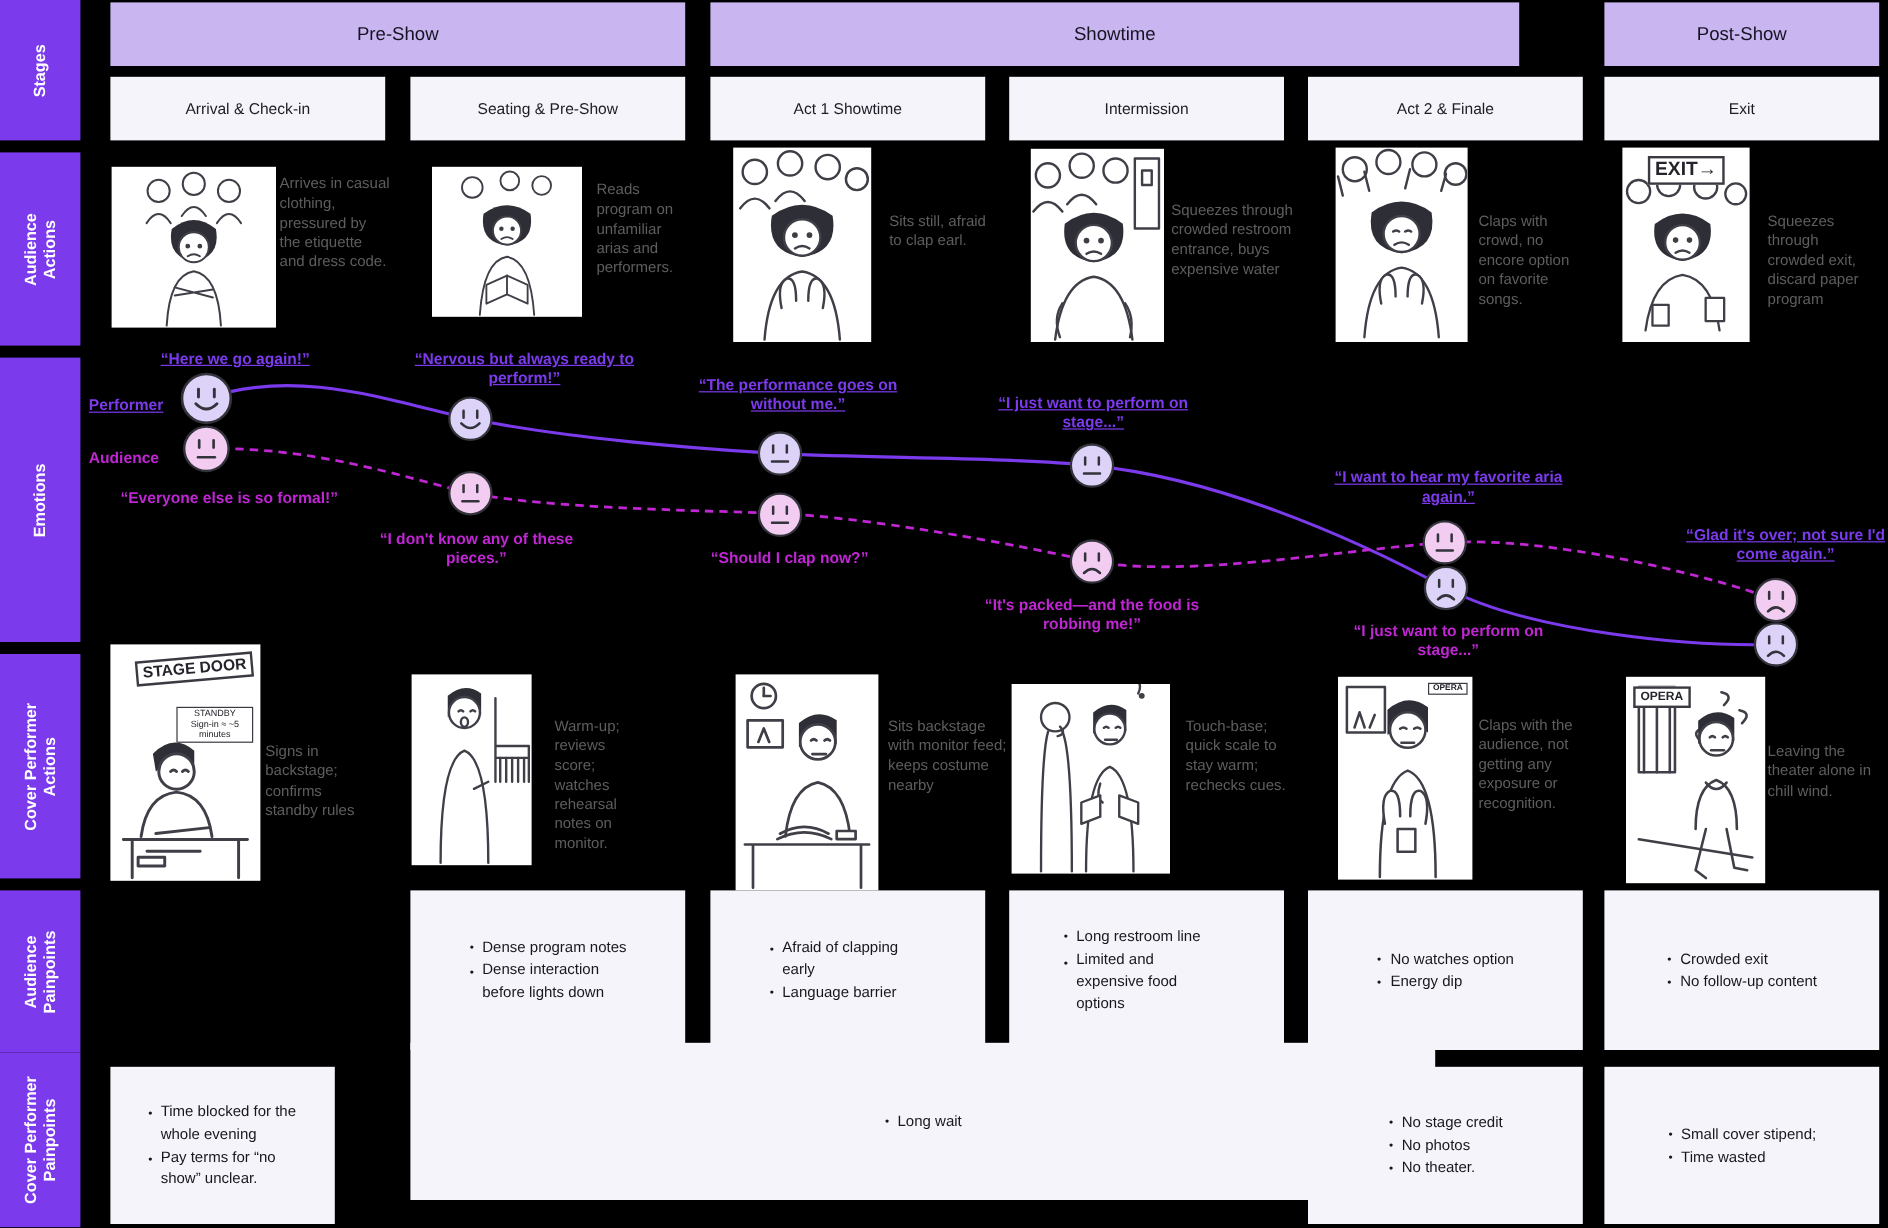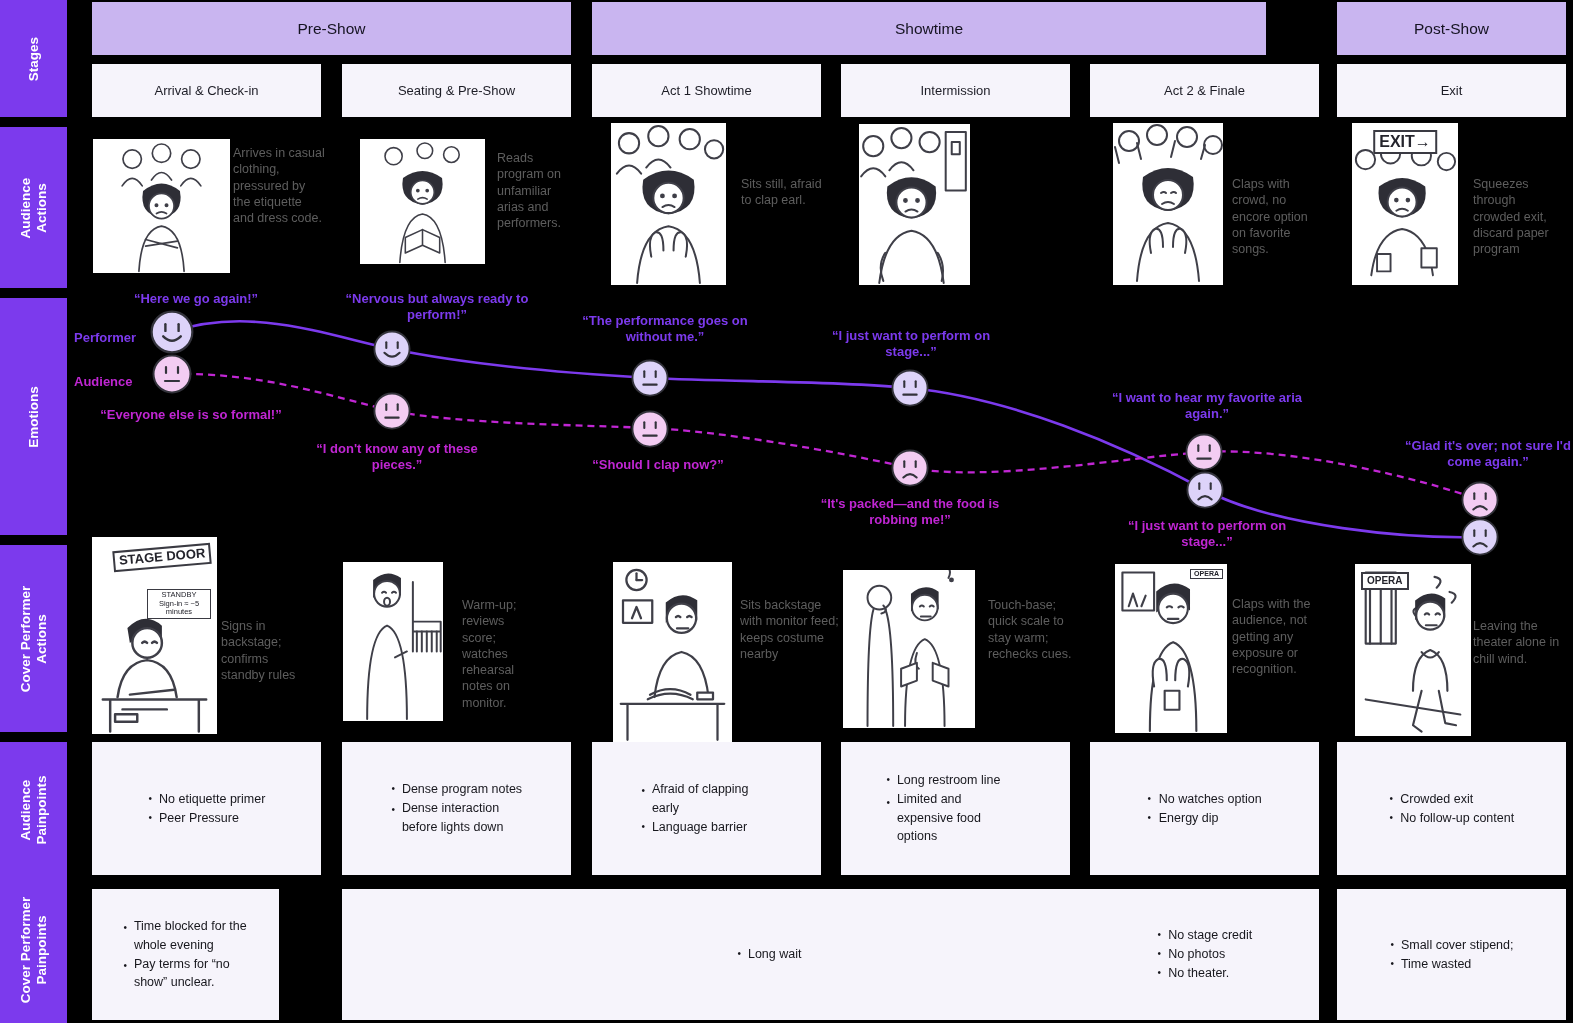--- a/index.html
+++ b/index.html
@@ -24,21 +24,21 @@
   .cap{position:absolute;color:#5E5E5E;font-size:12.5px;line-height:1.3;}
   
   .rowlab{position:absolute;font-weight:bold;font-size:13px;}
   .face{position:absolute;}
   .face svg line,.face svg path{stroke:#33333b;stroke-width:2.2;fill:none;stroke-linecap:round;}
   .face svg circle.f{stroke:#33333b;stroke-width:2;}
   .pf circle.f{fill:#DDD3F9;}
   .af circle.f{fill:#F3CCF2;}
   .quote{position:absolute;transform:translateX(-50%);text-align:center;font-weight:bold;
          font-size:13px;line-height:1.25;}
-  .qp{color:#7C3AED;}
+  .qp{color:#7C3AED;text-decoration:underline;}
   .qa{color:#C026D3;}
   
   .pp{position:absolute;background:#F6F4FB;display:flex;align-items:center;justify-content:center;}
   .ppl{font-size:12.5px;color:#17171d;line-height:1.5;}
   .li{display:flex;}
   .li::before{content:"\2022";margin-right:7px;transform:scale(.8);color:#17171d;}
 </style>
 </head>
 <body>
 
@@ -190,20 +190,21 @@
       <rect x="26" y="136" width="14" height="18" fill="#fff"></rect>
           <rect x="72" y="130" width="16" height="20" fill="#fff"></rect>
         </g>
     </svg>
     <div class="sign" style="left:50%;top:7px;transform:translateX(-50%);font-size:16px">EXIT→</div>
   </div>
 
   <div class="cap" style="left:233px;top:145px;width:92px">Arrives in casual clothing, pressured by the etiquette and dress code.</div>
   <div class="cap" style="left:497px;top:150px;width:76px">Reads program on unfamiliar arias and performers.</div>
   <div class="cap" style="left:741px;top:176px;width:86px">Sits still, afraid to clap earl.</div>
+  <div class="cap" style="left:976px;top:167px;width:112px">Squeezes through crowded restroom entrance, buys expensive water</div>
   <div class="cap" style="left:1232px;top:176px;width:92px">Claps with crowd, no encore option on favorite songs.</div>
   <div class="cap" style="left:1473px;top:176px;width:88px">Squeezes through crowded exit, discard paper program</div>
 
   <svg style="position:absolute;left:0;top:0;pointer-events:none" width="1573" height="1023" viewBox="0 0 1573 1023">
     <path d="M172,332 C250,305 330,336 392,349 C470,365 580,374 650,378 C730,382 840,381 910,388 C1010,398 1120,444 1205,490 C1275,527 1410,539 1480,537" fill="none" stroke="#7C3AED" stroke-width="2.6"></path>
     <path d="M172,374 C260,372 330,396 392,411 C460,424 580,425 650,428 C720,431 840,452 910,468 C990,482 1120,458 1205,452 C1290,447 1420,478 1480,500" fill="none" stroke="#C026D3" stroke-width="2.3" stroke-dasharray="7 5"></path>
   </svg>
 
   <div class="rowlab qp" style="left:74px;top:330px">Performer</div>
   <div class="rowlab qa" style="left:74px;top:374px">Audience</div>
@@ -421,26 +422,20 @@
     <div class="sign" style="left:6px;top:8px;font-size:10px">OPERA</div>
   </div>
 
   <div class="cap" style="left:221px;top:618px;width:82px">Signs in backstage; confirms standby rules</div>
   <div class="cap" style="left:462px;top:597px;width:66px">Warm-up; reviews score; watches rehearsal notes on monitor.</div>
   <div class="cap" style="left:740px;top:597px;width:102px">Sits backstage with monitor feed; keeps costume nearby</div>
   <div class="cap" style="left:988px;top:597px;width:90px">Touch-base; quick scale to stay warm; rechecks cues.</div>
   <div class="cap" style="left:1232px;top:596px;width:92px">Claps with the audience, not getting any exposure or recognition.</div>
   <div class="cap" style="left:1473px;top:618px;width:88px">Leaving the theater alone in chill wind.</div>
 
-  <div class="pp" style="left:92px;top:742px;width:229px;height:133px">
-    <div class="ppl">
-        <div class="li">No etiquette primer</div>
-      <div class="li">Peer Pressure</div>
-      </div>
-  </div>
   <div class="pp" style="left:342px;top:742px;width:229px;height:133px">
     <div class="ppl" style="width:132px">
         <div class="li">Dense program notes</div>
       <div class="li">Dense interaction before lights down</div>
       </div>
   </div>
   <div class="pp" style="left:592px;top:742px;width:229px;height:133px">
     <div class="ppl" style="width:132px">
         <div class="li">Afraid of clapping early</div>
       <div class="li">Language barrier</div>
@@ -464,21 +459,21 @@
       <div class="li">No follow-up content</div>
       </div>
   </div>
 
   <div class="pp" style="left:92px;top:889px;width:187px;height:131px">
     <div class="ppl" style="width:126px">
         <div class="li">Time blocked for the whole evening</div>
       <div class="li">Pay terms for “no show” unclear.</div>
       </div>
   </div>
-  <div class="pp" style="left:342px;top:889px;width:854px;height:131px">
+  <div class="pp" style="left:342px;top:869px;width:854px;height:131px">
     <div class="ppl">
         <div class="li">Long wait</div>
       </div>
   </div>
   <div class="pp" style="left:1090px;top:889px;width:229px;height:131px">
     <div class="ppl">
         <div class="li">No stage credit</div>
       <div class="li">No photos</div>
       <div class="li">No theater.</div>
       </div>

